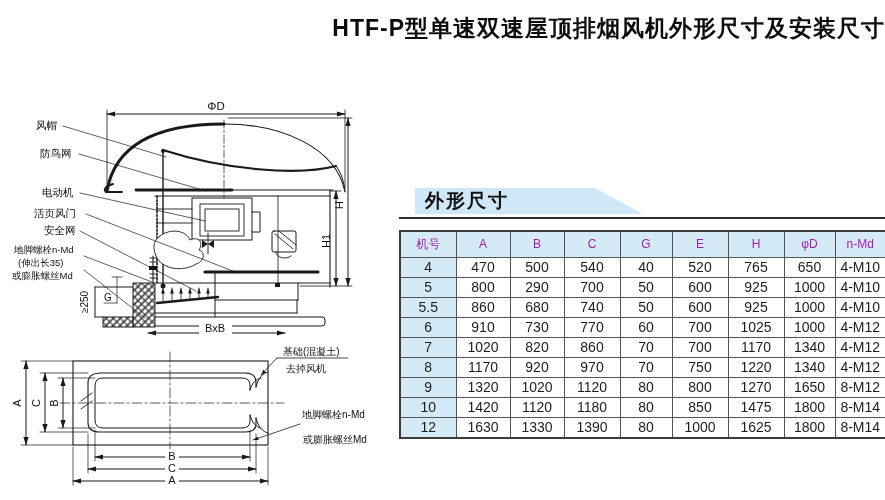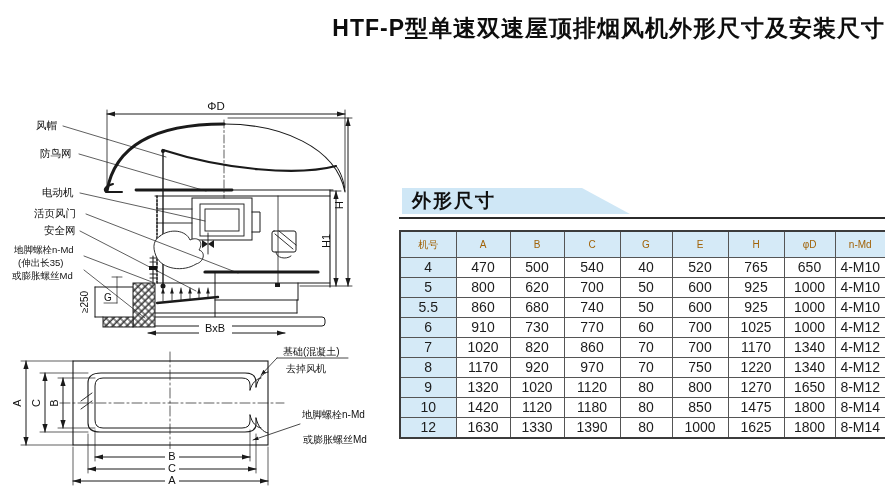--- a/index.html
+++ b/index.html
@@ -2,31 +2,31 @@
 <html><head>
 <meta charset="utf-8">
 <style>
   html,body{margin:0;padding:0;background:#ffffff;}
   .page{position:relative;width:885px;height:500px;background:#fff;overflow:hidden;
         font-family:"Liberation Sans","DejaVu Sans",sans-serif;color:#111;}
   .title{position:absolute;top:13px;left:0;width:885px;margin:0;text-align:right;
          font-size:23px;font-weight:bold;letter-spacing:1px;color:#0d0d0d;}
   .diagram-svg{position:absolute;left:0;top:55px;}
   .table-wrap{position:absolute;left:399px;top:188px;width:486px;}
-  .band{margin-left:3px;width:230px;height:26px;background:#cfe7f6;
+  .band{margin-left:16px;width:230px;height:26px;background:#cfe7f6;
         clip-path:polygon(0 0,180px 0,228px 100%,0 100%);
         display:flex;align-items:center;box-sizing:border-box;padding-left:10px;
         font-size:19px;font-weight:bold;color:#101010;letter-spacing:2px;}
   .band-rule{height:0;border-top:2px solid #2b2b2b;margin-top:3px;}
   table.dims{border-collapse:collapse;table-layout:fixed;width:486px;margin-top:11px;
              border:2px solid #3c3c3c;font-size:14px;color:#1c1c1c;}
   table.dims th,table.dims td{border:1px solid #555;text-align:center;padding:0;
              height:19px;line-height:19px;overflow:hidden;white-space:nowrap;}
   table.dims thead th{height:25px;line-height:25px;background:#d5eaf7;font-weight:normal;
-             font-size:10px;color:#a16207;}
+             font-size:12px;color:#a21caf;}
   table.dims td.rowhead{background:#d5eaf7;}
   svg text{fill:#101010;}
 </style>
 </head>
 <body>
 
 <div class="page">
 
   <h1 class="title">HTF-P型单速双速屋顶排烟风机外形尺寸及安装尺寸</h1>
 
@@ -285,21 +285,21 @@
             <td>540</td>
             <td>40</td>
             <td>520</td>
             <td>765</td>
             <td>650</td>
             <td>4-M10</td>
           </tr>
           <tr>
             <td class="rowhead">5</td>
             <td>800</td>
-            <td>620</td>
+            <td>290</td>
             <td>700</td>
             <td>50</td>
             <td>600</td>
             <td>925</td>
             <td>1000</td>
             <td>4-M10</td>
           </tr>
           <tr>
             <td class="rowhead">5.5</td>
             <td>860</td>

